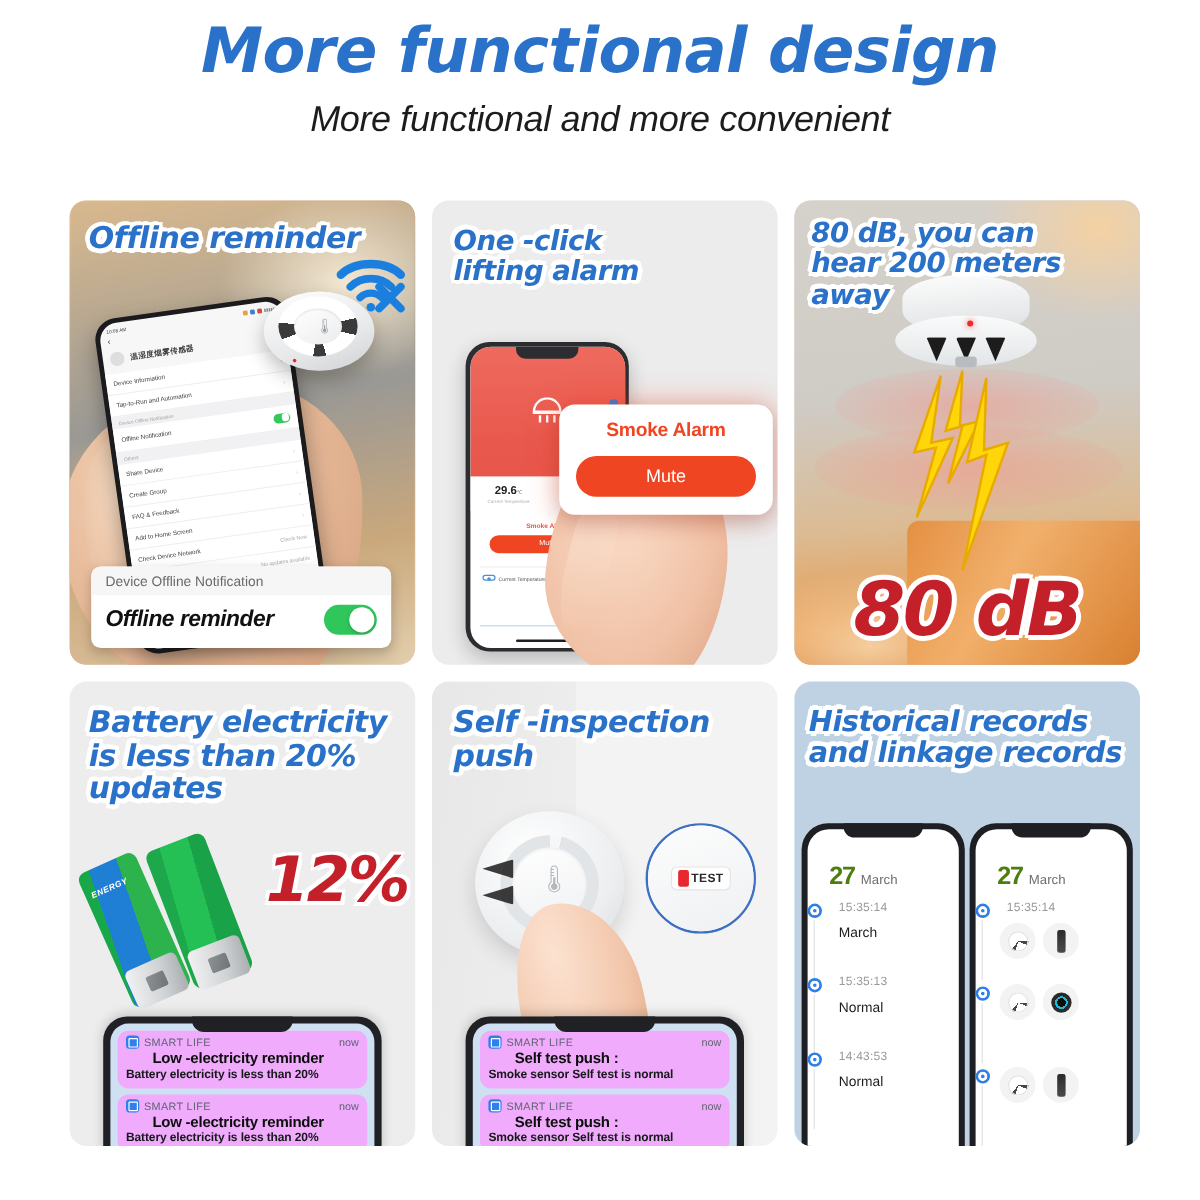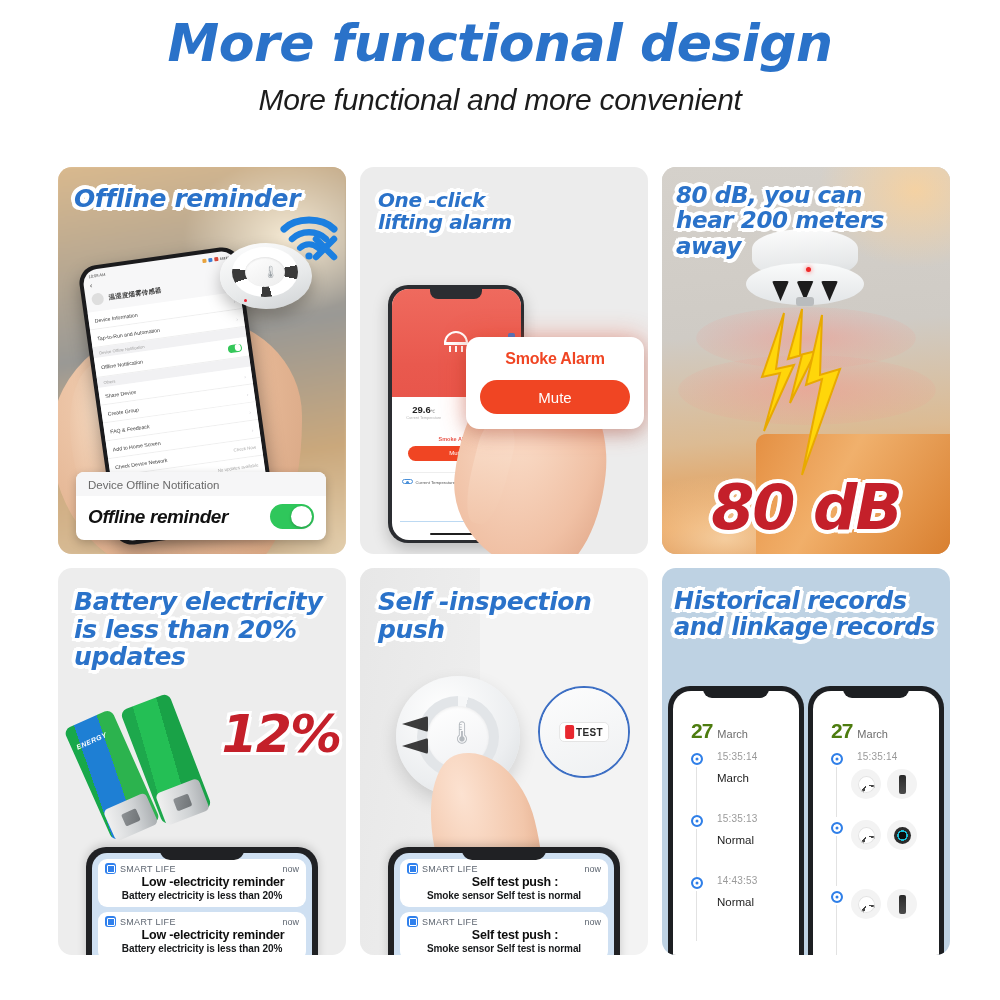--- a/index.html
+++ b/index.html
@@ -141,21 +141,21 @@
     box-shadow:0 3px 10px rgba(0,0,0,.22);
   }
   .ov1-t { font-size:11.5px; color:#6a6a6a; padding:7px 12px 5px; background:#f6f6f7; }
   .ov1-b { display:flex; justify-content:space-between; align-items:center; padding:8px 12px 11px; }
   .ov1-label { font-size:19px; font-weight:bold; font-style:italic; color:#111; letter-spacing:-.4px; }
   .ov1-sw { width:44px; height:25px; border-radius:13px; background:#2fc75b; position:relative; }
   .ov1-sw::after{content:"";position:absolute;right:2px;top:2px;width:21px;height:21px;border-radius:50%;background:#fff;box-shadow:0 1px 3px rgba(0,0,0,.25);}
 
   
   .c2 { background:#ececec; }
-  .c2 .cap { left: 18px; top: 22px; font-size: 20px; }
+  .c2 .cap { left: 18px; top: 22px; font-size: 23px; }
   .phone2 {
     position:absolute; left:28px; top:118px; width:136px; height:258px;
     background:#2b2d31; border-radius:20px; padding:3.5px; z-index:5;
     box-shadow:0 6px 16px rgba(0,0,0,.22);
   }
   .phone2 .scr2 { width:100%; height:100%; background:#fff; border-radius:17px; overflow:hidden; position:relative; }
   .p2-top { height:108px; background:linear-gradient(180deg,#ef6a5e,#e9594e 70%,#e8564b); position:relative; }
   .p2-notch { position:absolute; left:50%; transform:translateX(-50%); top:0; width:52px; height:10px; background:#2b2d31; border-radius:0 0 8px 8px; }
   .p2-ic { position:absolute; left:50%; top:42px; transform:translateX(-50%); }
   .p2-badge { position:absolute; right:6px; top:44px; width:7px; height:7px; background:#3a7bd5; border-radius:2px; }
@@ -242,21 +242,21 @@
   }
 
   
   .phoneB {
     position:absolute; left:28px; bottom:-10px; width:232px; height:118px;
     background:#202124; border-radius:20px 20px 6px 6px; padding:6px 6px 0; z-index:15;
     box-shadow:0 -2px 10px rgba(0,0,0,.18);
   }
   .phoneB .scrB { width:100%; height:100%; background:#cfe0f2; border-radius:15px 15px 3px 3px; overflow:hidden; position:relative; padding:6px 6px 0; }
   .notchB { position:absolute; left:50%; transform:translateX(-50%); top:0; width:84px; height:13px; background:#202124; border-radius:0 0 10px 10px; z-index:3; }
-  .notif { background:#ffffff; border-radius:9px; padding:4px 7px 6px; margin-bottom:5px;text-align:center; }
+  .notif { background:#f0abfc; border-radius:9px; padding:4px 7px 6px; margin-bottom:5px; }
   .notif-hd { display:flex; justify-content:space-between; align-items:center; }
   .notif-app { display:flex; align-items:center; gap:4px; font-size:9px; color:#5d6570; letter-spacing:.3px; }
   .appico { width:11px; height:11px; border-radius:3px; background:#2f80ed; position:relative; }
   .appico::after{content:"";position:absolute;left:2.4px;top:2.4px;width:6px;height:6px;border:1.2px solid #fff;border-radius:1px;}
   .notif-now { font-size:9px; color:#5d6570; }
   .notif-t { font-size:12.5px; font-weight:bold; color:#0d0d0d; margin-top:1px; letter-spacing:-.2px;margin-left:22px; }
   .notif-b { font-size:10px; color:#16181a; font-weight:bold; margin-top:1px; letter-spacing:-.1px; }
 
   
   .c5 { background:#f3f3f3; }
@@ -285,21 +285,21 @@
   
   .c6 { background:#bed2e3; }
   .c6 .cap { left: 12px; top: 20px; font-size: 24px; }
   .twin { position:absolute; left:0; top:118px; width:100%; bottom:0; display:flex; gap:4px; padding:0 6px; }
   .hphone { flex:1; background:#1d1f22; border-radius:22px 22px 0 0; padding:5px 5px 0; position:relative; }
   .hscr { width:100%; height:100%; background:#fff; border-radius:18px 18px 0 0; overflow:hidden; position:relative; padding:6px 0 0; }
   .hnotch { position:absolute; left:50%; transform:translateX(-50%); top:0; width:66px; height:12px; background:#1d1f22; border-radius:0 0 9px 9px; z-index:4; }
   .hdate { display:flex; align-items:baseline; gap:5px; padding:22px 0 8px 18px; }
   .hd-num { font-size:21px; font-weight:bold; color:#4d7c0f; letter-spacing:-1px; }
   .hd-mon { font-size:11px; color:#6d6d6d; }
-  .tl { position:relative; padding-left:18px; }
+  .tl { position:relative; }
   .tl-row { position:relative; min-height:62px; }
   .tl-dot { position:absolute; left:0; top:2px; width:12px; height:12px; border-radius:50%; background:#2f7fe8; border:2px solid #2f7fe8; box-shadow: inset 0 0 0 2.5px #fff; }
   .tl-line { position:absolute; left:5px; top:16px; bottom:-4px; width:1px; background:#e2e2e2; }
   .tl-time { margin-left:26px; font-size:10px; color:#9a9a9a; letter-spacing:.2px; }
   .tl-txt { margin-left:26px; margin-top:10px; font-size:11.5px; color:#1d1d1d; }
   .tl-icons { margin-left:20px; margin-top:7px; display:flex; gap:6px; }
   .ic-circ { width:30px; height:30px; border-radius:50%; background:#f3f3f3; display:flex; align-items:center; justify-content:center; }
   .ic-smoke { width:17px; height:17px; border-radius:50%; background: conic-gradient(from 40deg,#fff 0 14%,#454545 14% 20%,#fff 20% 44%,#454545 44% 50%,#fff 50% 100%); box-shadow: inset 0 0 0 1px #e3e3e3; }
   .ic-strip { width:7px; height:19px; border-radius:2px; background:linear-gradient(180deg,#2a2a2a,#4b4b4b); }
   .ic-cam { width:17px; height:17px; border-radius:50%; background: radial-gradient(circle at 50% 50%, #0d0d0d 0 30%, #19bcd6 30% 44%, #2a2a2a 44% 100%); }

